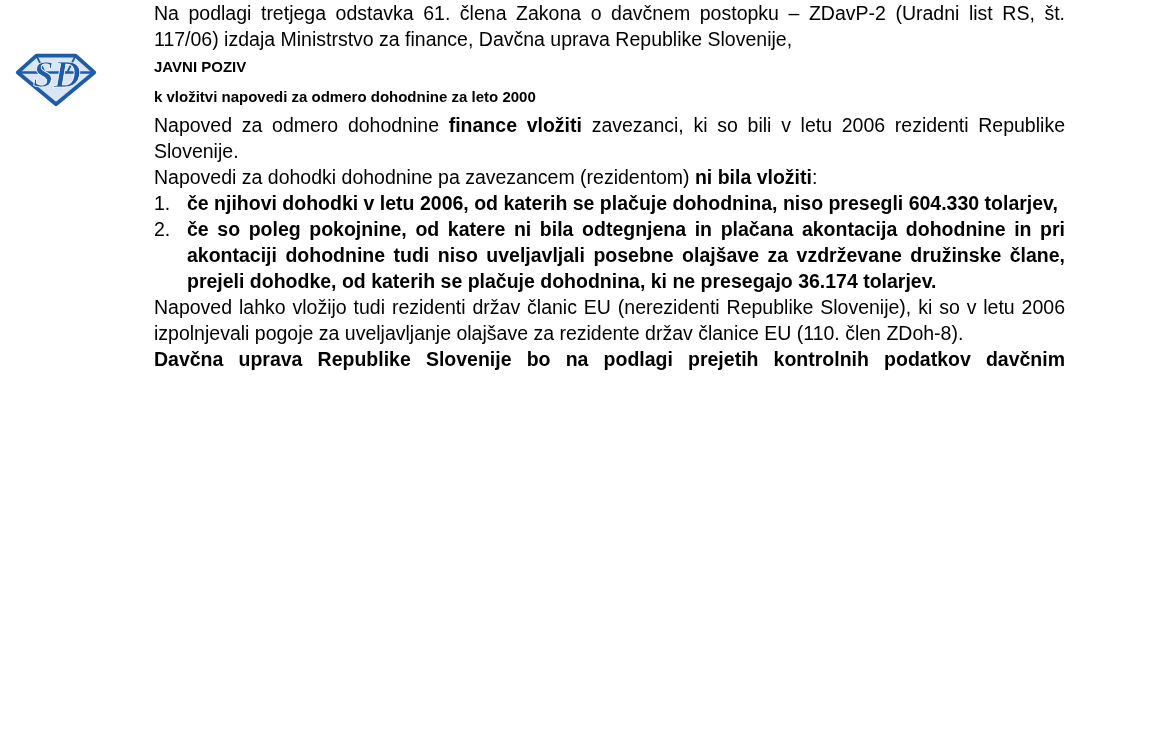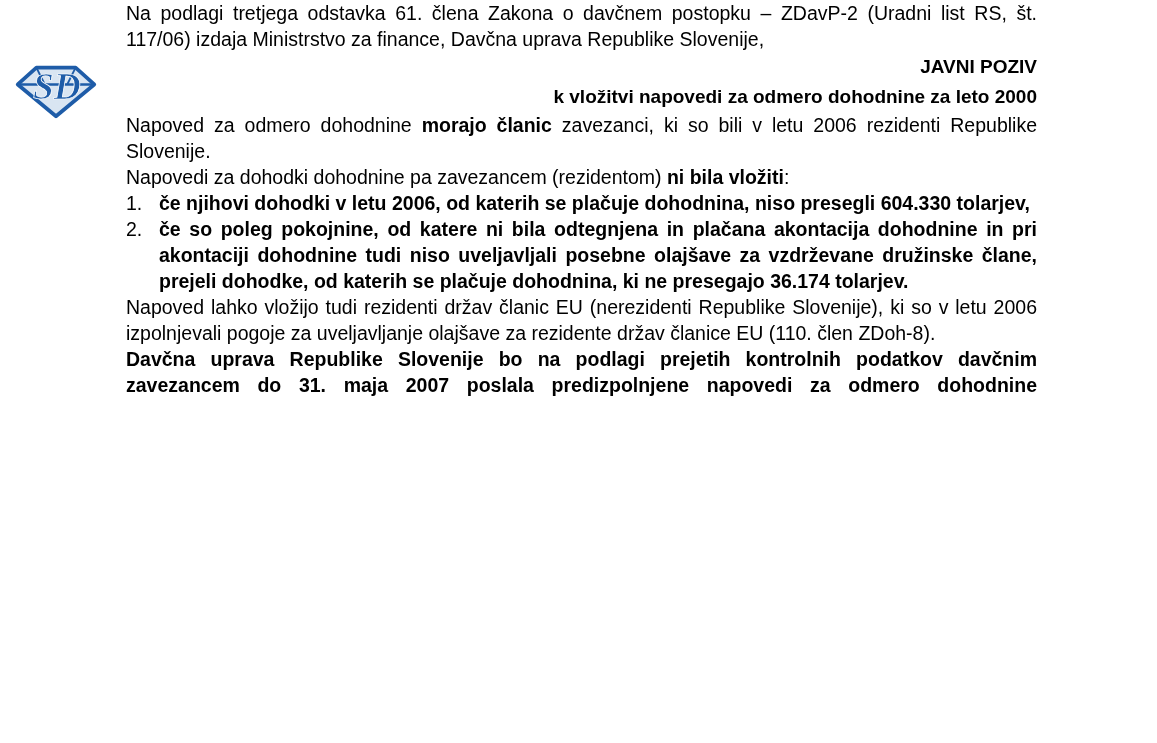--- a/index.html
+++ b/index.html
@@ -16,36 +16,36 @@
     color: #000000;
   }
   .page {
     position: absolute;
     inset: 0;
     background: #ffffff;
   }
   .logo {
     position: absolute;
     left: 14px;
-    top: 62px;
+    top: 50px;
     width: 84px;
     height: 58px;
   }
   .content {
     position: absolute;
-    left: 126px;
+    left: 154px;
     top: 0;
     width: 911px;
     font-size: 19.5px;
     line-height: 26px;
     text-align: justify;
   }
   .content p, .content div.block { margin: 0; }
   .intro       { margin-top: 172px; }
-  .title-block { margin-top: 30px; text-align: right; font-weight: bold; font-size: 19px; line-height: 30px; }
+  .title-block { margin-top: 30px; text-align: left; font-weight: bold; font-size: 15px; line-height: 30px; }
   .must-file   { margin-top: 57px; }
   .no-need     { margin-top: 26px; }
   .num-list    { margin-top: 0; }
   .list-item   { display: flex; }
   .list-item .num { flex: 0 0 33px; text-align: left; }
   .list-item .txt { flex: 1 1 auto; text-align: justify; font-weight: bold; }
   .eu-para     { margin-top: 1px; }
   .closing     { margin-top: 22px; font-weight: bold; }
   .jline       { text-align: justify; text-align-last: justify; }
   b { font-weight: bold; }
@@ -67,36 +67,35 @@
 
   <div class="content">
 
     <p class="intro">Na podlagi tretjega odstavka 61. člena Zakona o davčnem postopku – ZDavP-2 (Uradni list RS, št. 117/06) izdaja Ministrstvo za finance, Davčna uprava Republike Slovenije,</p>
 
     <div class="title-block block">
       <div>JAVNI POZIV</div>
       <div>k vložitvi napovedi za odmero dohodnine za leto 2000</div>
     </div>
 
-    <p class="must-file"><span>Napoved za odmero dohodnine </span><b>morajo članic</b><span> zavezanci, ki so bili v letu 2006 rezidenti Republike Slovenije.</span></p>
+    <p class="must-file"><span>Napoved za odmero dohodnine </span><b>finance vložiti</b><span> zavezanci, ki so bili v letu 2006 rezidenti Republike Slovenije.</span></p>
 
     <p class="no-need"><span>Napovedi za dohodki dohodnine pa zavezancem (rezidentom) </span><b>ni bila vložiti</b><span>:</span></p>
 
     <div class="num-list block">
       <div class="list-item">
         <span class="num">1.</span>
         <div class="txt">če njihovi dohodki v letu 2006, od katerih se plačuje dohodnina, niso presegli 604.330 tolarjev,</div>
       </div>
       <div class="list-item">
         <span class="num">2.</span>
         <div class="txt">če so poleg pokojnine, od katere ni bila odtegnjena in plačana akontacija dohodnine in pri akontaciji dohodnine tudi niso uveljavljali posebne olajšave za vzdrževane družinske člane, prejeli dohodke, od katerih se plačuje dohodnina, ki ne presegajo 36.174 tolarjev.</div>
       </div>
     </div>
 
     <p class="eu-para">Napoved lahko vložijo tudi rezidenti držav članic EU (nerezidenti Republike Slovenije), ki so v letu 2006 izpolnjevali pogoje za uveljavljanje olajšave za rezidente držav članice EU (110. člen ZDoh-8).</p>
 
     <div class="closing block">
       <div class="jline">Davčna uprava Republike Slovenije bo na podlagi prejetih kontrolnih podatkov davčnim</div>
-      <div class="jline">zavezancem do 31. maja 2007 poslala predizpolnjene napovedi za odmero dohodnine</div>
     </div>
 
   </div>
 </div>
 
 </body></html>

